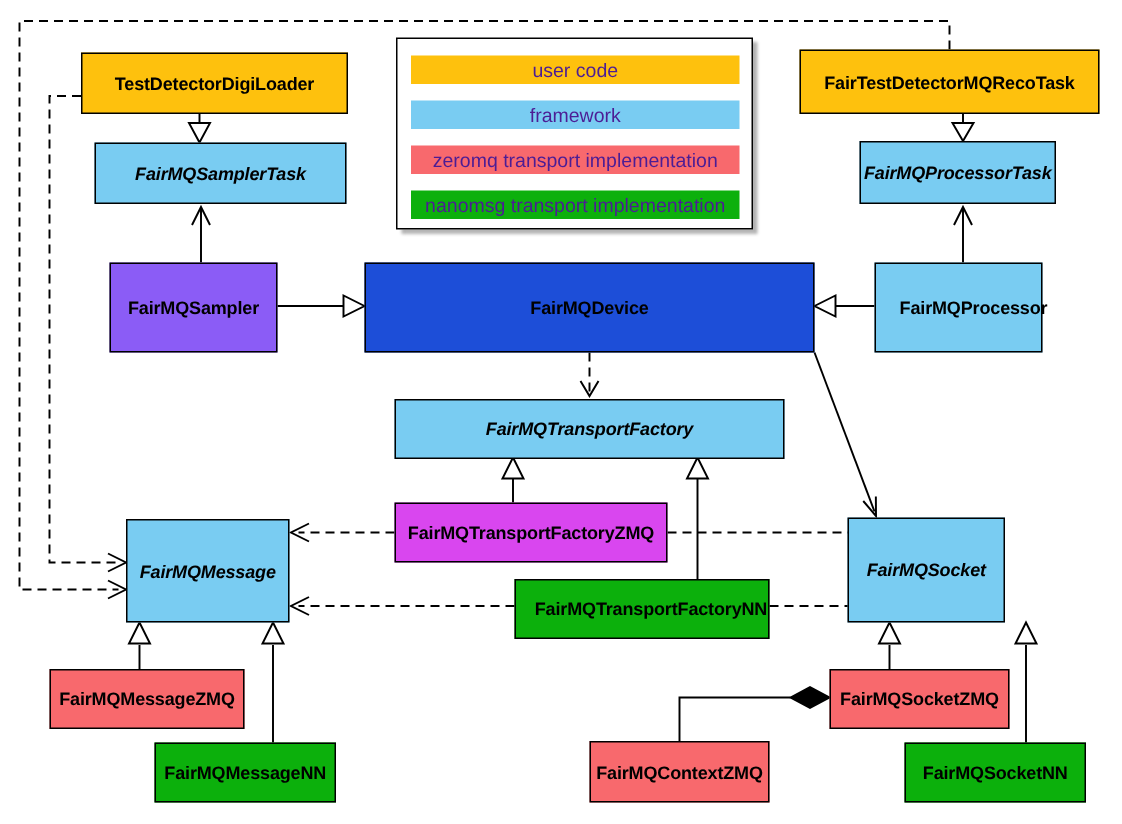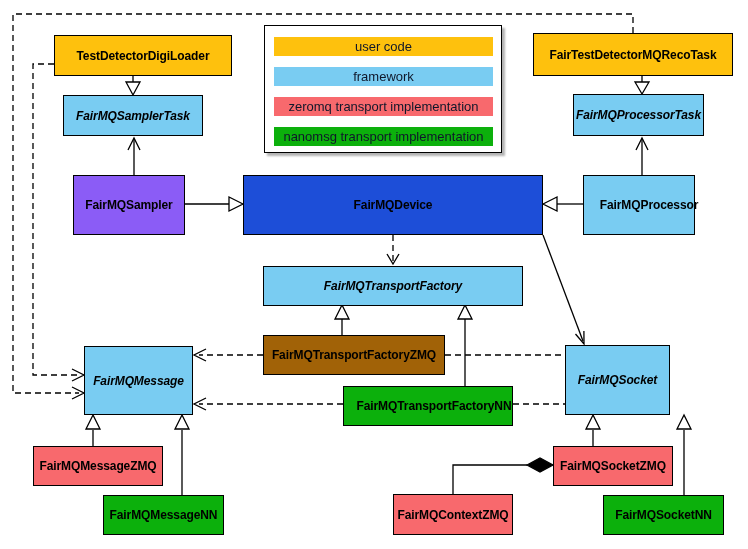--- a/index.html
+++ b/index.html
@@ -11,21 +11,21 @@
   .node{
     position:absolute;display:flex;align-items:center;justify-content:center;
     box-sizing:border-box;border:1.5px solid #000;
     font-weight:bold;font-size:12px;letter-spacing:-0.1px;color:#000;
     white-space:nowrap;text-align:center;
   }
   .abstract{font-style:italic;}
   
   #n-digiloader    {left:54px;  top:35px;  width:178px; height:41px;}
   #n-recotask      {left:533px; top:33px;  width:200px; height:43px;}
-  #n-samplertask   {left:63px;  top:95px;  width:140px; height:41px;}
+  #n-samplertask   {left:63px;  top:95px;  width:168px; height:41px;}
   #n-processortask {left:573px; top:94px;  width:131px; height:42px;}
   #n-sampler       {left:73px;  top:175px; width:112px; height:60px;}
   #n-device        {left:243px; top:175px; width:300px; height:60px;}
   #n-processor     {left:583px; top:175px; width:112px; height:60px;padding-left:20px;}
   #n-tfactory      {left:263px; top:266px; width:260px; height:40px;}
   #n-tfzmq         {left:263px; top:335px; width:182px; height:40px;}
   #n-tfnn          {left:343px; top:386px; width:170px; height:40px;}
   #n-message       {left:84px;  top:346px; width:109px; height:69px;}
   #n-messagezmq    {left:33px;  top:446px; width:130px; height:40px;}
   #n-messagenn     {left:103px; top:495px; width:121px; height:40px;}
@@ -35,21 +35,21 @@
   #n-socketnn      {left:603px; top:495px; width:121px; height:40px;}
   
   .legend{
     position:absolute;left:264px;top:25px;width:238px;height:128px;
     background:#fff;border:1.5px solid #000;box-sizing:border-box;
     box-shadow:3px 3px 2px #b3b3b3;
   }
   .legend-item{
     position:absolute;left:9px;width:219px;height:19px;
     display:flex;align-items:center;justify-content:center;
-    font-size:13px;font-weight:normal;color:#0f172a;white-space:nowrap;
+    font-size:13px;font-weight:normal;color:#4c1d95;white-space:nowrap;
   }
   .li-0{top:11px;} .li-1{top:41px;} .li-2{top:71px;} .li-3{top:101px;}
 </style>
 </head>
 <body>
 
 <div class="canvas">
 
   <svg class="connectors" viewBox="0 0 748 549" stroke="#000" stroke-width="1.3" fill="none">
 
@@ -191,21 +191,21 @@
   </div>
   <div class="node" id="n-device" style="background-color: #1d4ed8;">
     <span>FairMQDevice</span>
   </div>
   <div class="node" id="n-processor" style="background-color: rgb(121, 204, 242);">
     <span>FairMQProcessor</span>
   </div>
   <div class="node abstract" id="n-tfactory" style="background-color: rgb(121, 204, 242);">
     <span>FairMQTransportFactory</span>
   </div>
-  <div class="node" id="n-tfzmq" style="background-color: #a16207;">
+  <div class="node" id="n-tfzmq" style="background-color: #d946ef;">
     <span>FairMQTransportFactoryZMQ</span>
   </div>
   <div class="node" id="n-tfnn" style="background-color: rgb(12, 176, 12); padding-left: 12px;">
     <span>FairMQTransportFactoryNN</span>
   </div>
   <div class="node abstract" id="n-message" style="background-color: rgb(121, 204, 242);">
     <span>FairMQMessage</span>
   </div>
   <div class="node" id="n-messagezmq" style="background-color: rgb(248, 105, 109);">
     <span>FairMQMessageZMQ</span>

